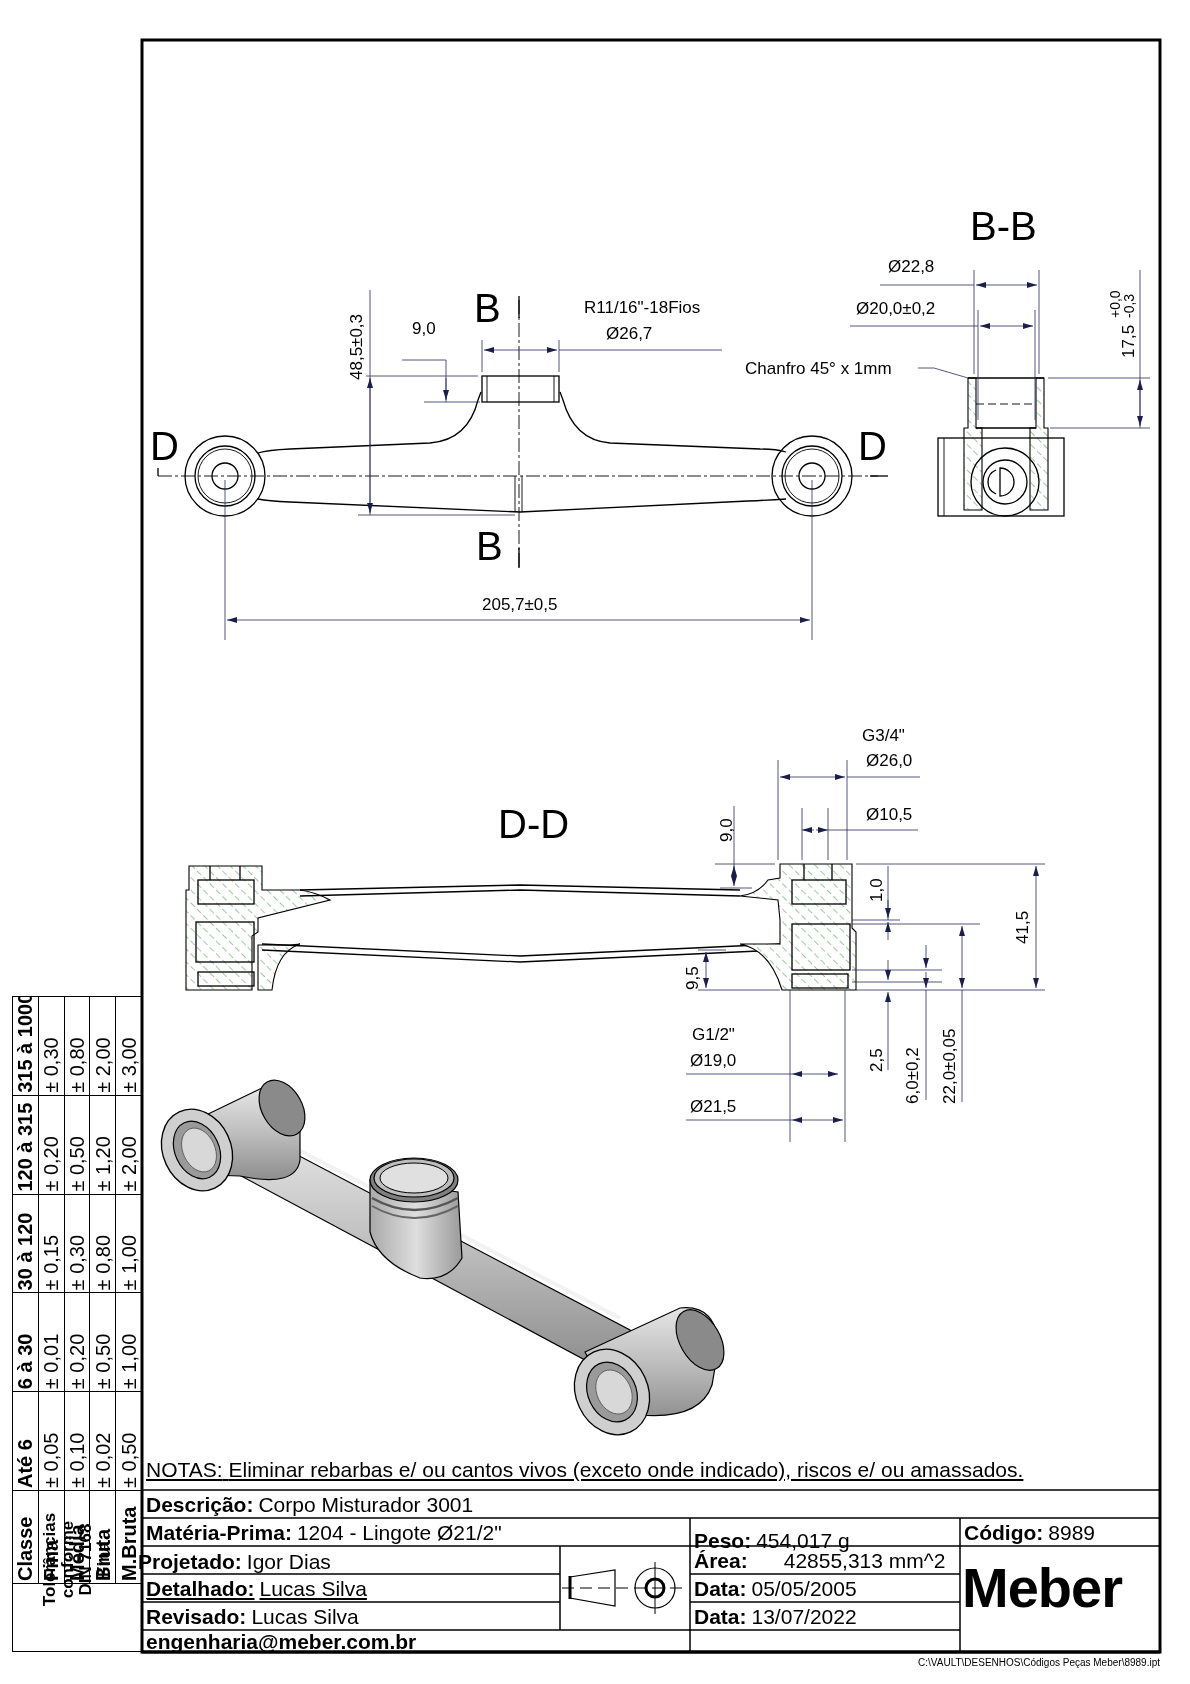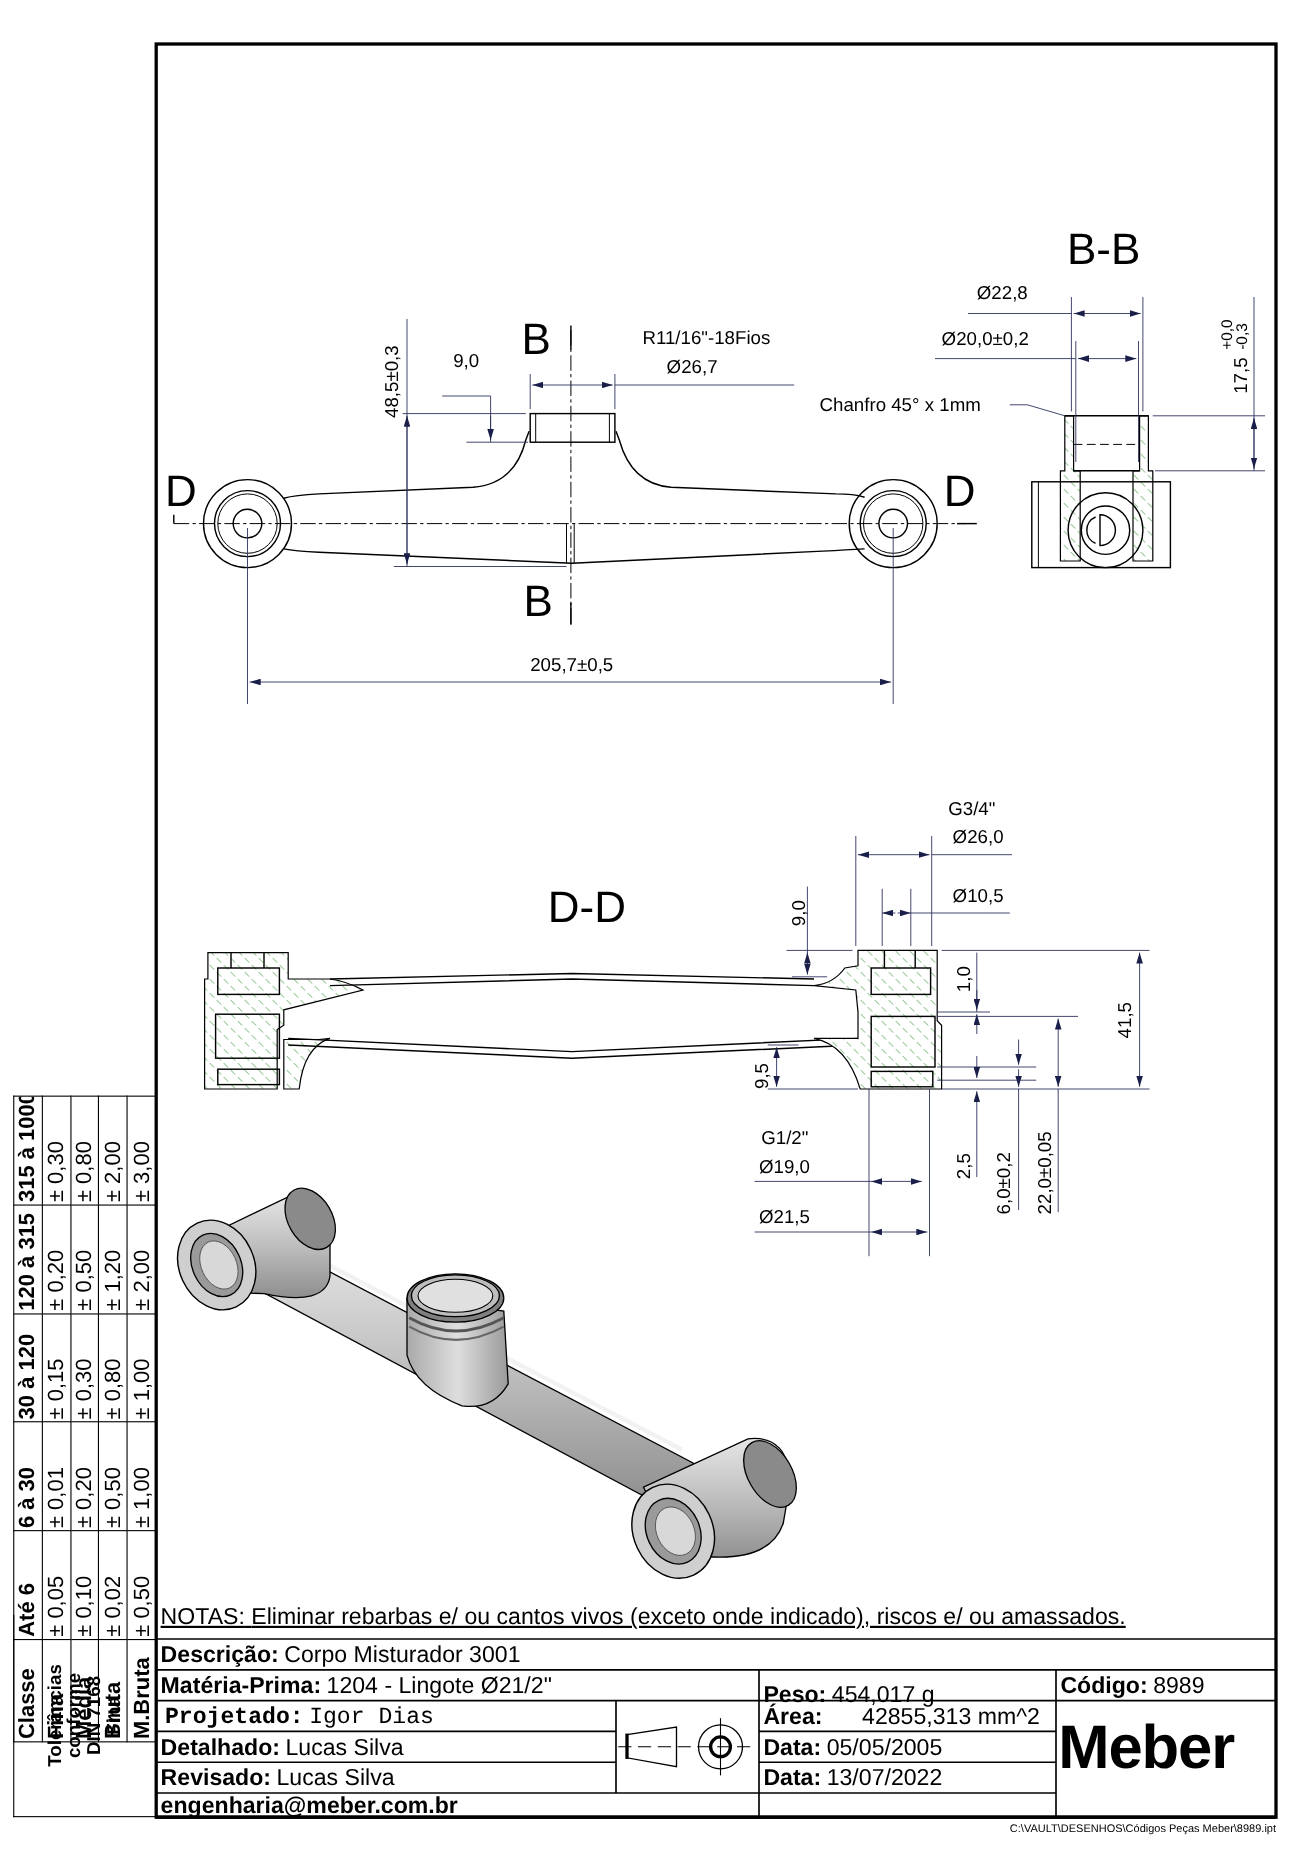--- a/index.html
+++ b/index.html
@@ -356,25 +356,25 @@
 </div>
 
 <div class="tb-row" style="left:142px; top:1490px; width:1018px; height:28px; border:none;">
   <b>Descrição:</b>
   <span>Corpo Misturador 3001</span>
 </div>
 <div class="tb-row" style="left:142px; top:1518px; width:532px; height:28px; border:none;">
   <b>Matéria-Prima:</b>
   <span>1204 - Lingote Ø21/2"</span>
 </div>
-<div class="tb-row" style="left:146px; top:1546px; width:418px; height:31px; border:none;font-family:Liberation Mono, monospace;">
+<div class="tb-row" style="left:134px; top:1546px; width:418px; height:31px; border:none;">
   <b>Projetado:</b>
   <span>Igor Dias</span>
 </div>
-<div class="tb-row" style="left:142px; top:1574px; width:354px; height:28px; border:none;">
+<div class="tb-row" style="left:142px; top:1574px; width:354px; height:28px; border:none;text-decoration:underline;">
   <b>Detalhado:</b>
   <span>Lucas Silva</span>
 </div>
 <div class="tb-row" style="left:142px; top:1602px; width:418px; height:28px; border:none;">
   <b>Revisado:</b>
   <span>Lucas Silva</span>
 </div>
 <div class="tb-row" style="left:142px; top:1630px; width:440px; height:22px; border:none;">
   <b>engenharia@meber.com.br</b>
 </div>

